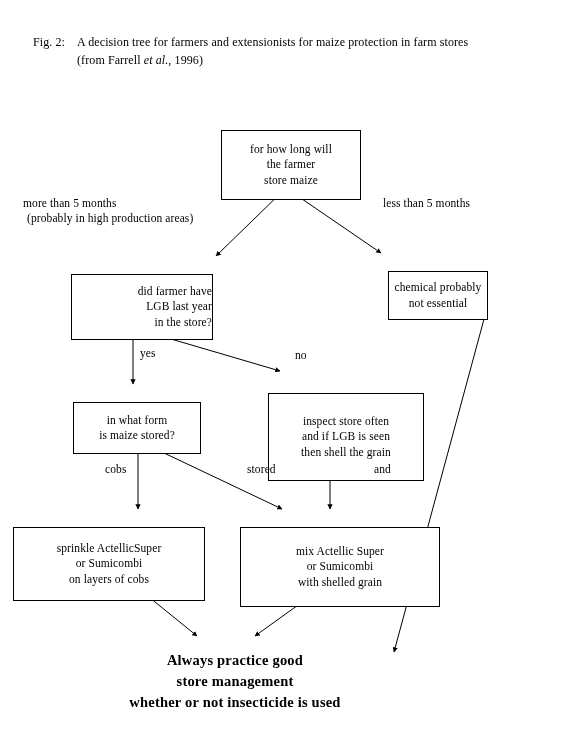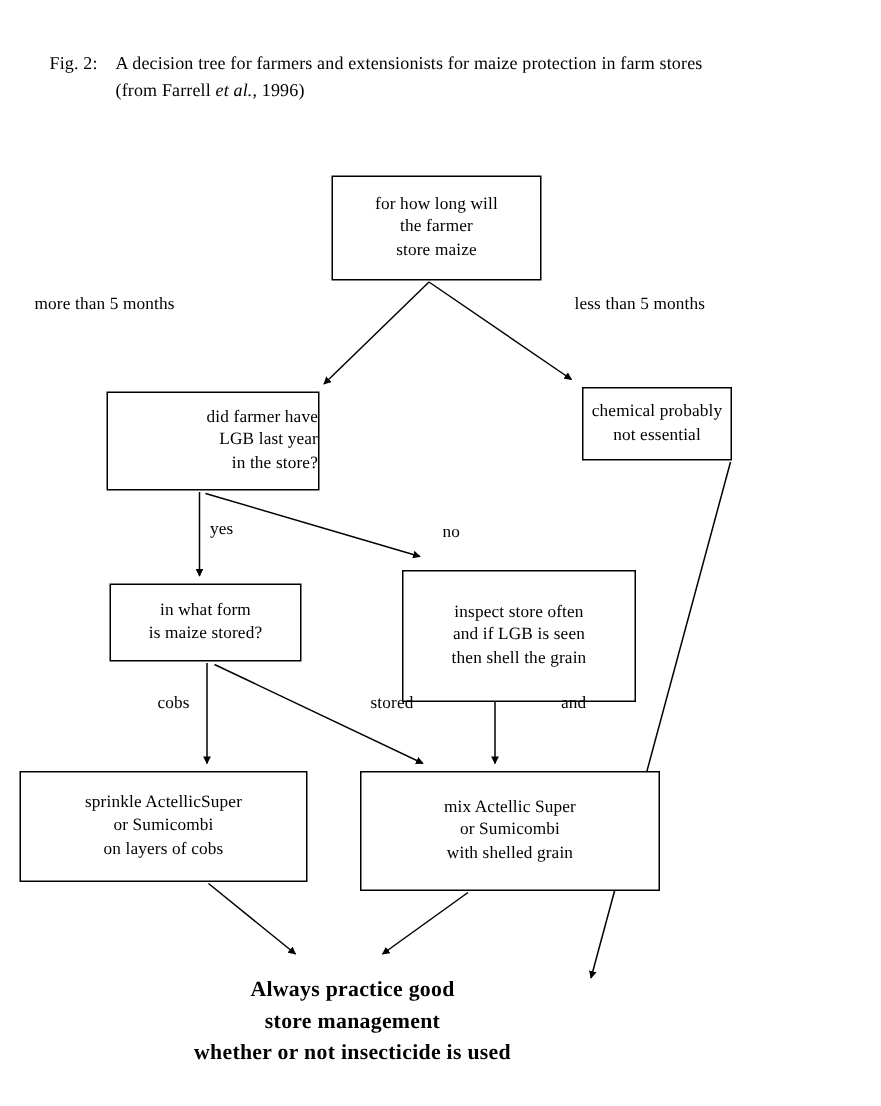--- a/index.html
+++ b/index.html
@@ -66,20 +66,21 @@
     background: #ffffff;
     box-sizing: border-box;
     display: flex;
     flex-direction: column;
     align-items: center;
     justify-content: center;
     font-size: 11.5px;
     line-height: 15.5px;
     text-align: center;
     letter-spacing: 0.1px;
+    margin-top: 13px;
   }
   .node-box .line {
     display: block;
     white-space: nowrap;
   }
 
   #node-store-duration { left: 221px; top: 117px; width: 140px; height: 70px; }
   #node-lgb-last-year  { left: 71px;  top: 261px; width: 142px; height: 66px; align-items: flex-end; }
   #node-chem-control   { left: 388px; top: 258px; width: 100px; height: 49px; }
   #node-maize-form     { left: 73px;  top: 389px; width: 128px; height: 52px; }
@@ -199,20 +200,21 @@
   </div>
 
   <div class="node-box" id="node-mix-shelled">
     <span class="line">mix Actellic Super</span>
     <span class="line">or Sumicombi</span>
     <span class="line">with shelled grain</span>
   </div>
 
   <div class="edge-label" id="label-more-than-5">
     <span>more than 5 months</span>
+    <span class="sub">(probably in high production areas)</span>
   </div>
 
   <div class="edge-label" id="label-less-than-5">
     <span>less than 5 months</span>
   </div>
 
   <div class="edge-label" id="label-yes">yes</div>
 
   <div class="edge-label" id="label-no">no</div>
 

